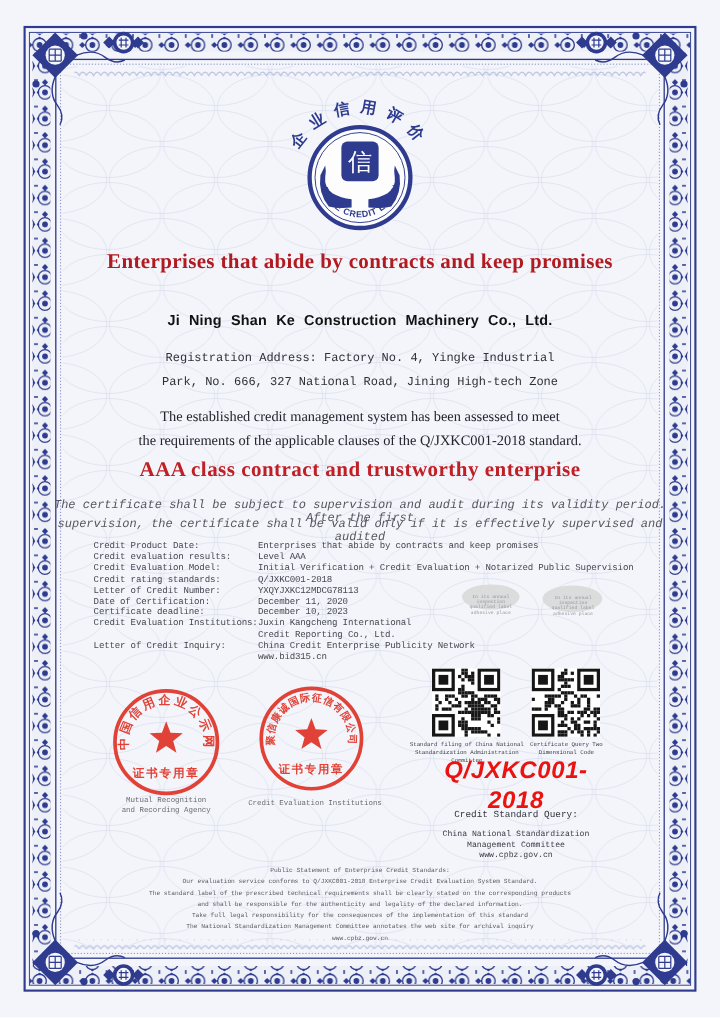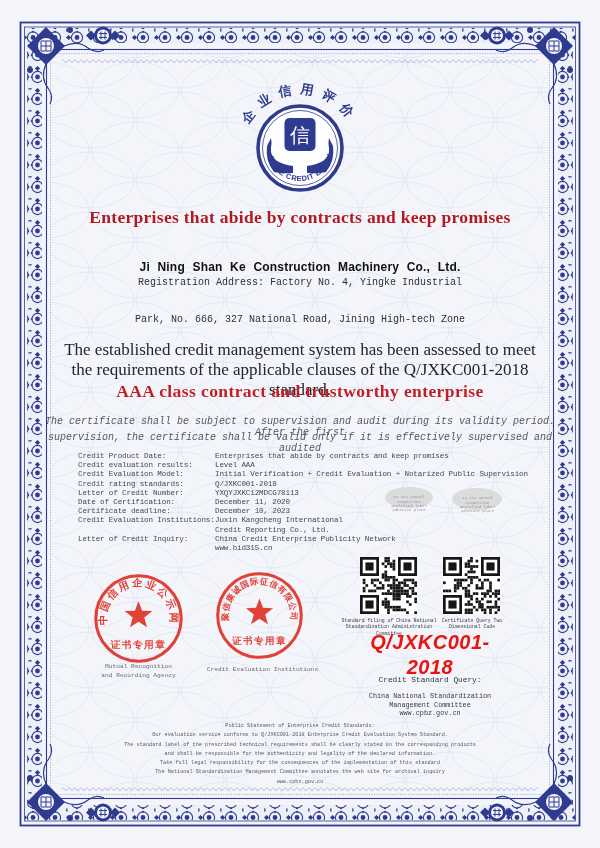--- a/index.html
+++ b/index.html
@@ -7,22 +7,22 @@
         font-family:"Liberation Sans",sans-serif;}
   .abs{position:absolute;}
   .ctr{left:40px;right:40px;text-align:center;}
   .frame-svg{left:0;top:0;width:600px;height:848px;}
   .emblem{left:210px;top:76px;width:180px;height:118px;}
   .title{top:207px;font-family:"Liberation Serif",serif;font-weight:bold;font-size:17.5px;
          color:#b11a21;letter-spacing:.3px;}
   .orgcode{top:238px;font-family:"Liberation Mono",monospace;font-size:9.5px;color:#44454e;letter-spacing:-.1px;}
   .company{top:260px;font-weight:bold;font-size:12px;color:#121212;word-spacing:4px;letter-spacing:.2px;}
   .addr{font-family:"Liberation Mono",monospace;font-size:10px;color:#2f3038;}
-  .addr1{top:277px;font-family:Liberation Mono, monospace;} .addr2{top:314px;}
-  .stmt{font-family:"Liberation Serif",serif;font-size:17px;color:#23242e;}
+  .addr1{top:294px;font-family:Liberation Mono, monospace;} .addr2{top:314px;}
+  .stmt{font-family:"Liberation Serif",serif;font-size:12px;color:#23242e;}
   .stmt1{top:340px;} .stmt2{top:360px;}
   .award{top:381px;font-family:"Liberation Serif",serif;font-weight:bold;font-size:17.5px;
          color:#c01f25;letter-spacing:.4px;}
   .sup{font-family:"Liberation Mono",monospace;font-size:10px;color:#55565f;font-style:italic;}
   .sup1{top:416px;} .sup2{top:432px;}
   .details{top:452px;left:78px;width:475px;font-family:"Liberation Mono",monospace;
            font-size:7.6px;color:#474853;line-height:9.2px;letter-spacing:-.15px;}
   .drow{display:flex;}
   .dlabel{width:137px;flex:none;}
   .oval{background:#dadada;border-radius:50%;color:#8f9097;text-align:center;opacity:.92;}

